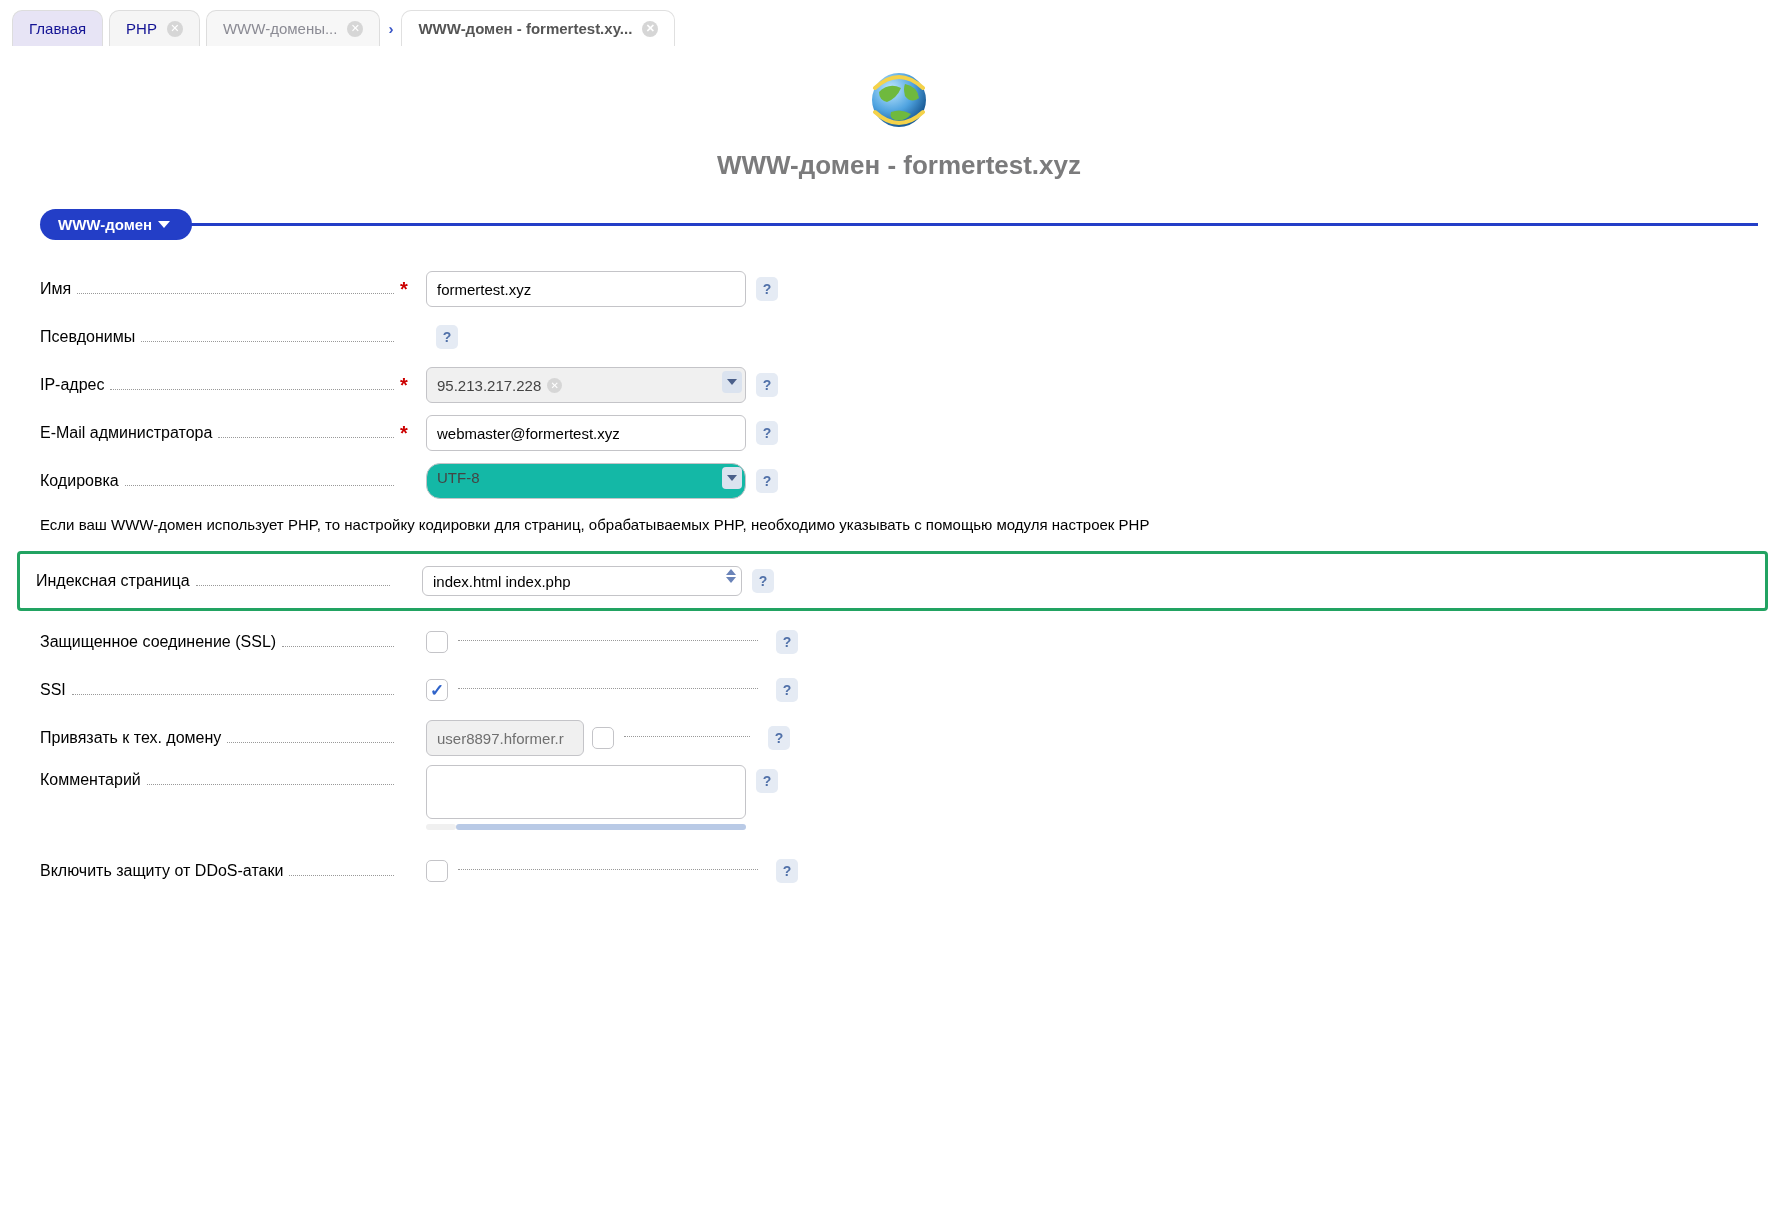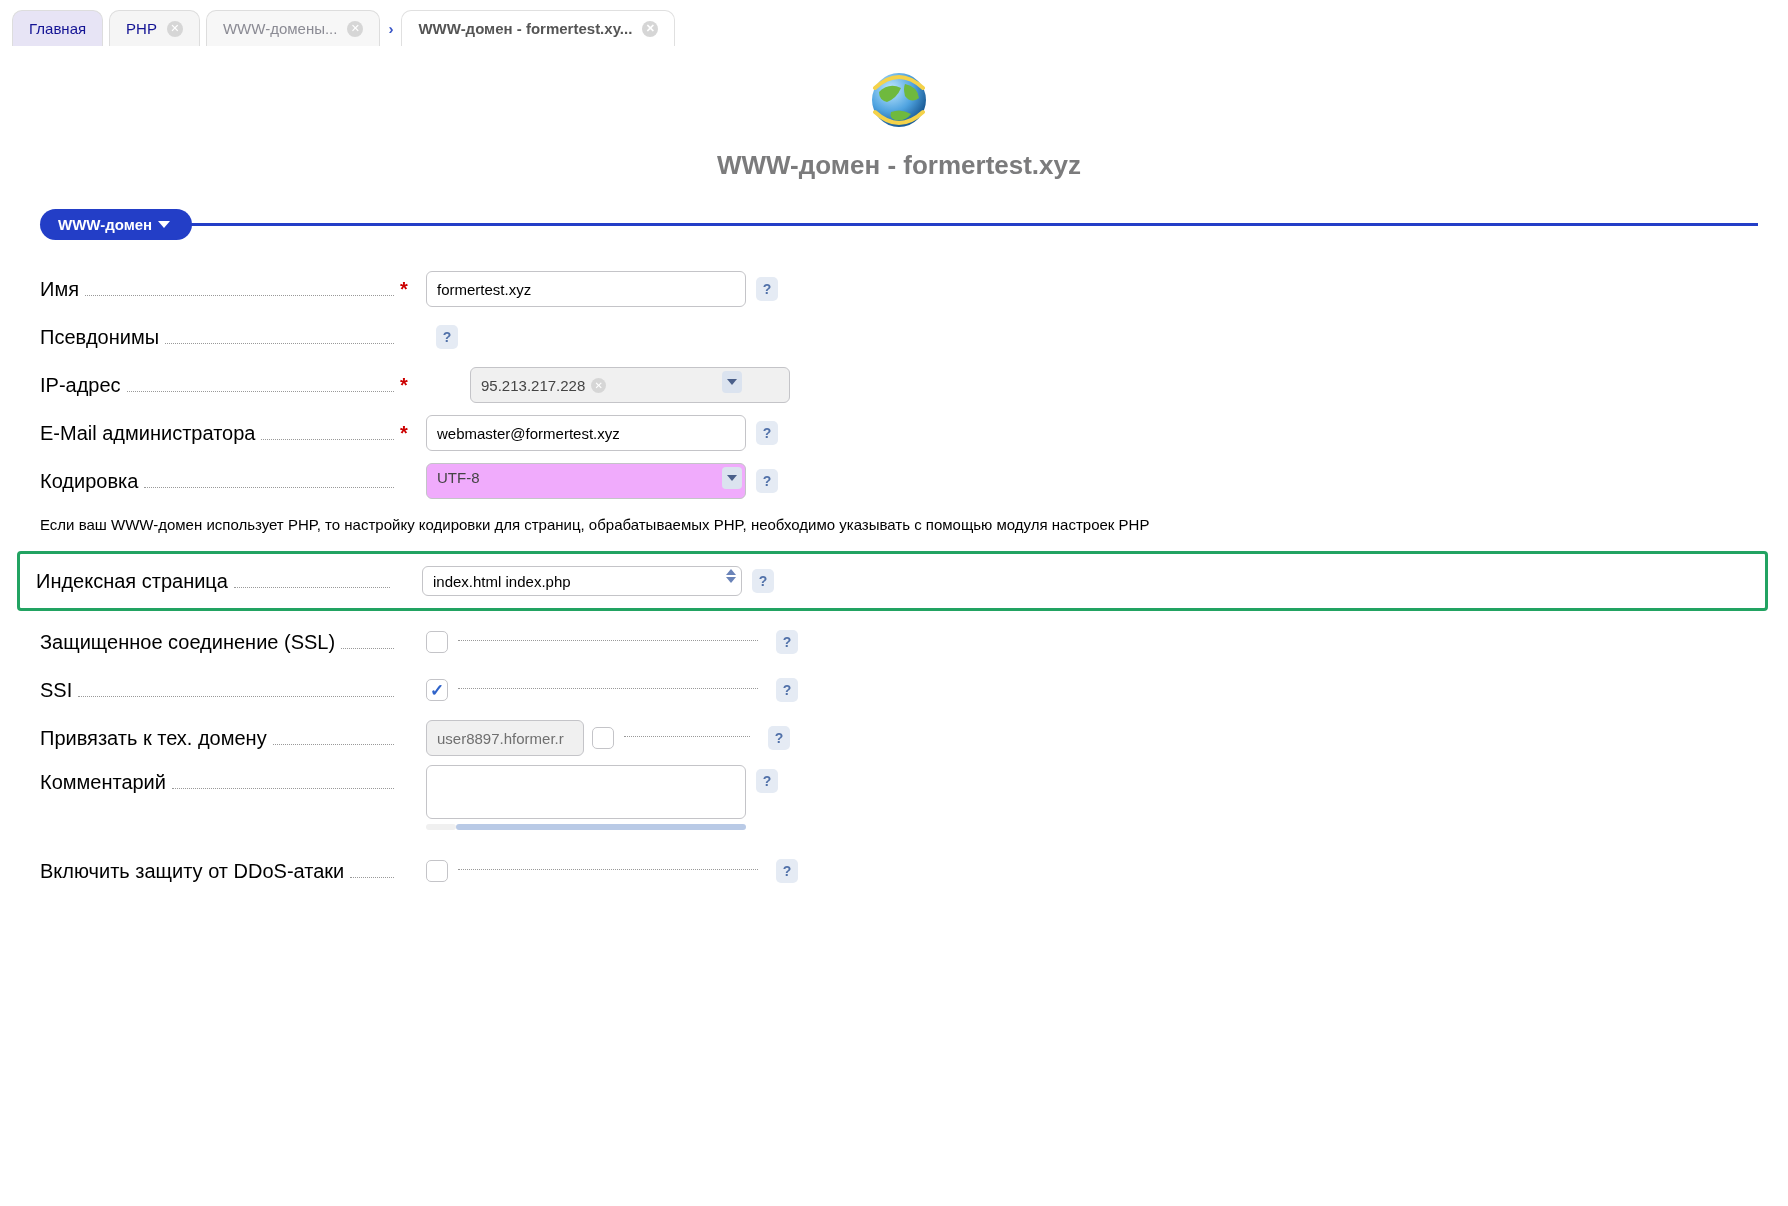--- a/index.html
+++ b/index.html
@@ -20,21 +20,21 @@
 .globe-icon { width: 64px; height: 64px; }
 .page-title { font-size: 26px; font-weight: bold; color: #7b7b7c; }
 
 .section-bar { display: flex; align-items: center; margin-bottom: 28px; }
 .section-pill { background: #233ec7; color: #fff; padding: 7px 22px 7px 18px; border-radius: 18px; font-size: 15px; font-weight: bold; display: flex; align-items: center; gap: 6px; }
 .section-pill .tri { width: 0; height: 0; border-left: 6px solid transparent; border-right: 6px solid transparent; border-top: 7px solid #fff; }
 .section-line { flex: 1; height: 3px; background: #233ec7; margin-left: -4px; }
 
 .form-row { display: flex; align-items: center; min-height: 42px; margin-bottom: 6px; }
 .form-label-wrap { width: 360px; display: flex; align-items: baseline; }
-.form-label { white-space: nowrap; font-size: 20px; color: #000; }
+.form-label { white-space: nowrap; font-size: 16px; color: #000; }
 .dots { flex: 1; border-bottom: 1.5px dotted #999; margin: 0 6px 3px 6px; min-width: 6px; }
 .star { color: #cc0000; font-size: 20px; font-weight: bold; margin-right: 12px; width: 14px; }
 .no-star { width: 14px; margin-right: 12px; }
 
 .input-text { border: 1px solid #c4c4c8; border-radius: 6px; padding: 5px 10px; font-size: 15px; height: 36px; width: 320px; background: #fff; }
 .input-text.disabled { background: #f0f0f0; color: #6f6f6f; }
 .input-text.multi { width: 320px; height: 30px; padding-right: 24px; }
 .input-text.short { width: 158px; }
 .input-textarea { border: 1px solid #c4c4c8; border-radius: 6px; padding: 6px 10px; font-size: 15px; width: 320px; height: 54px; resize: none; }
 
@@ -137,21 +137,21 @@
     <span class="help">?</span>
   </div>
 
   <div class="form-row">
     <div class="form-label-wrap">
       <span class="form-label">IP-адрес</span>
       <span class="dots"></span>
     </div>
     <span class="star">*</span>
     <div class="select-wrap">
-      <div class="input-text" style="background:#f0f0f0; display:flex; align-items:center;margin-left:44px;">
+      <div class="input-text" style="background:#f0f0f0; display:flex; align-items:center;">
         <span>95.213.217.228</span>
         <span class="chip-x">✕</span>
       </div>
       <div class="select-btn"></div>
     </div>
     <span class="help">?</span>
   </div>
 
   <div class="form-row">
     <div class="form-label-wrap">
@@ -163,21 +163,21 @@
     <span class="help">?</span>
   </div>
 
   <div class="form-row">
     <div class="form-label-wrap">
       <span class="form-label">Кодировка</span>
       <span class="dots"></span>
     </div>
     <span class="no-star"></span>
     <div class="select-wrap">
-      <div class="input-text" style="background:#f0abfc;"><span>UTF-8</span></div>
+      <div class="input-text" style="background:#14b8a6;border-radius:14px;"><span>UTF-8</span></div>
       <div class="select-btn"></div>
     </div>
     <span class="help">?</span>
   </div>
 
   <div class="info-text">Если ваш WWW-домен использует PHP, то настройку кодировки для страниц, обрабатываемых PHP, необходимо указывать с помощью модуля настроек PHP</div>
 
   <div class="highlight-box">
     <div class="form-row" style="margin-bottom:0;">
       <div class="form-label-wrap">

